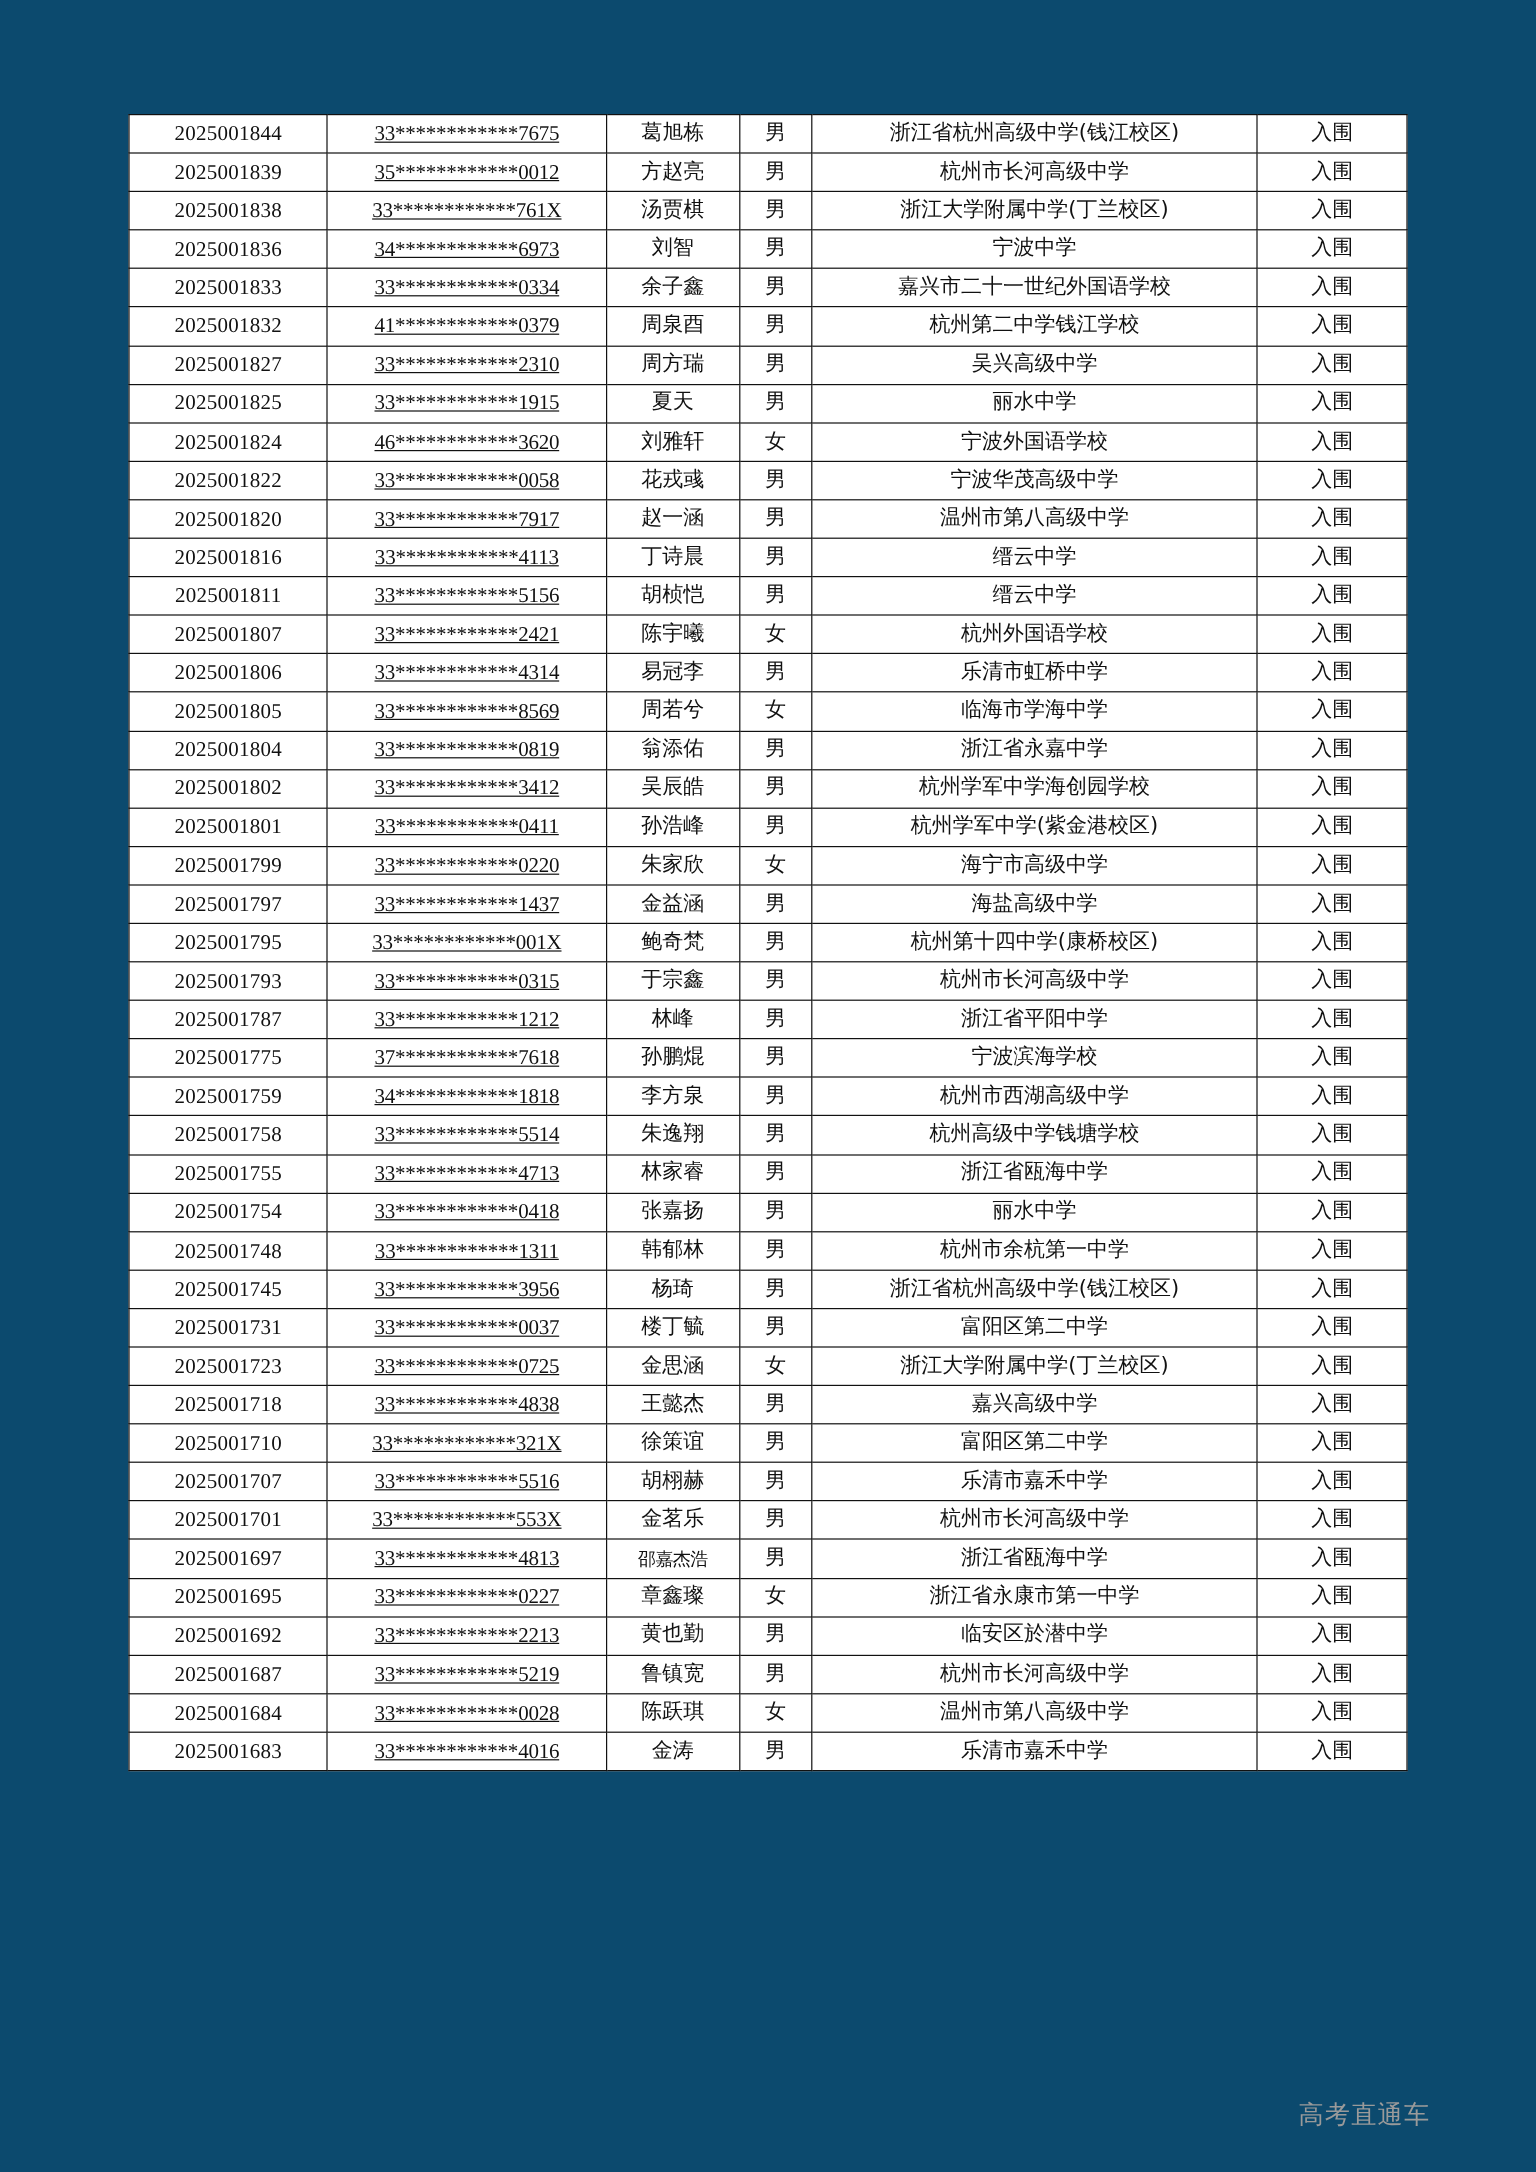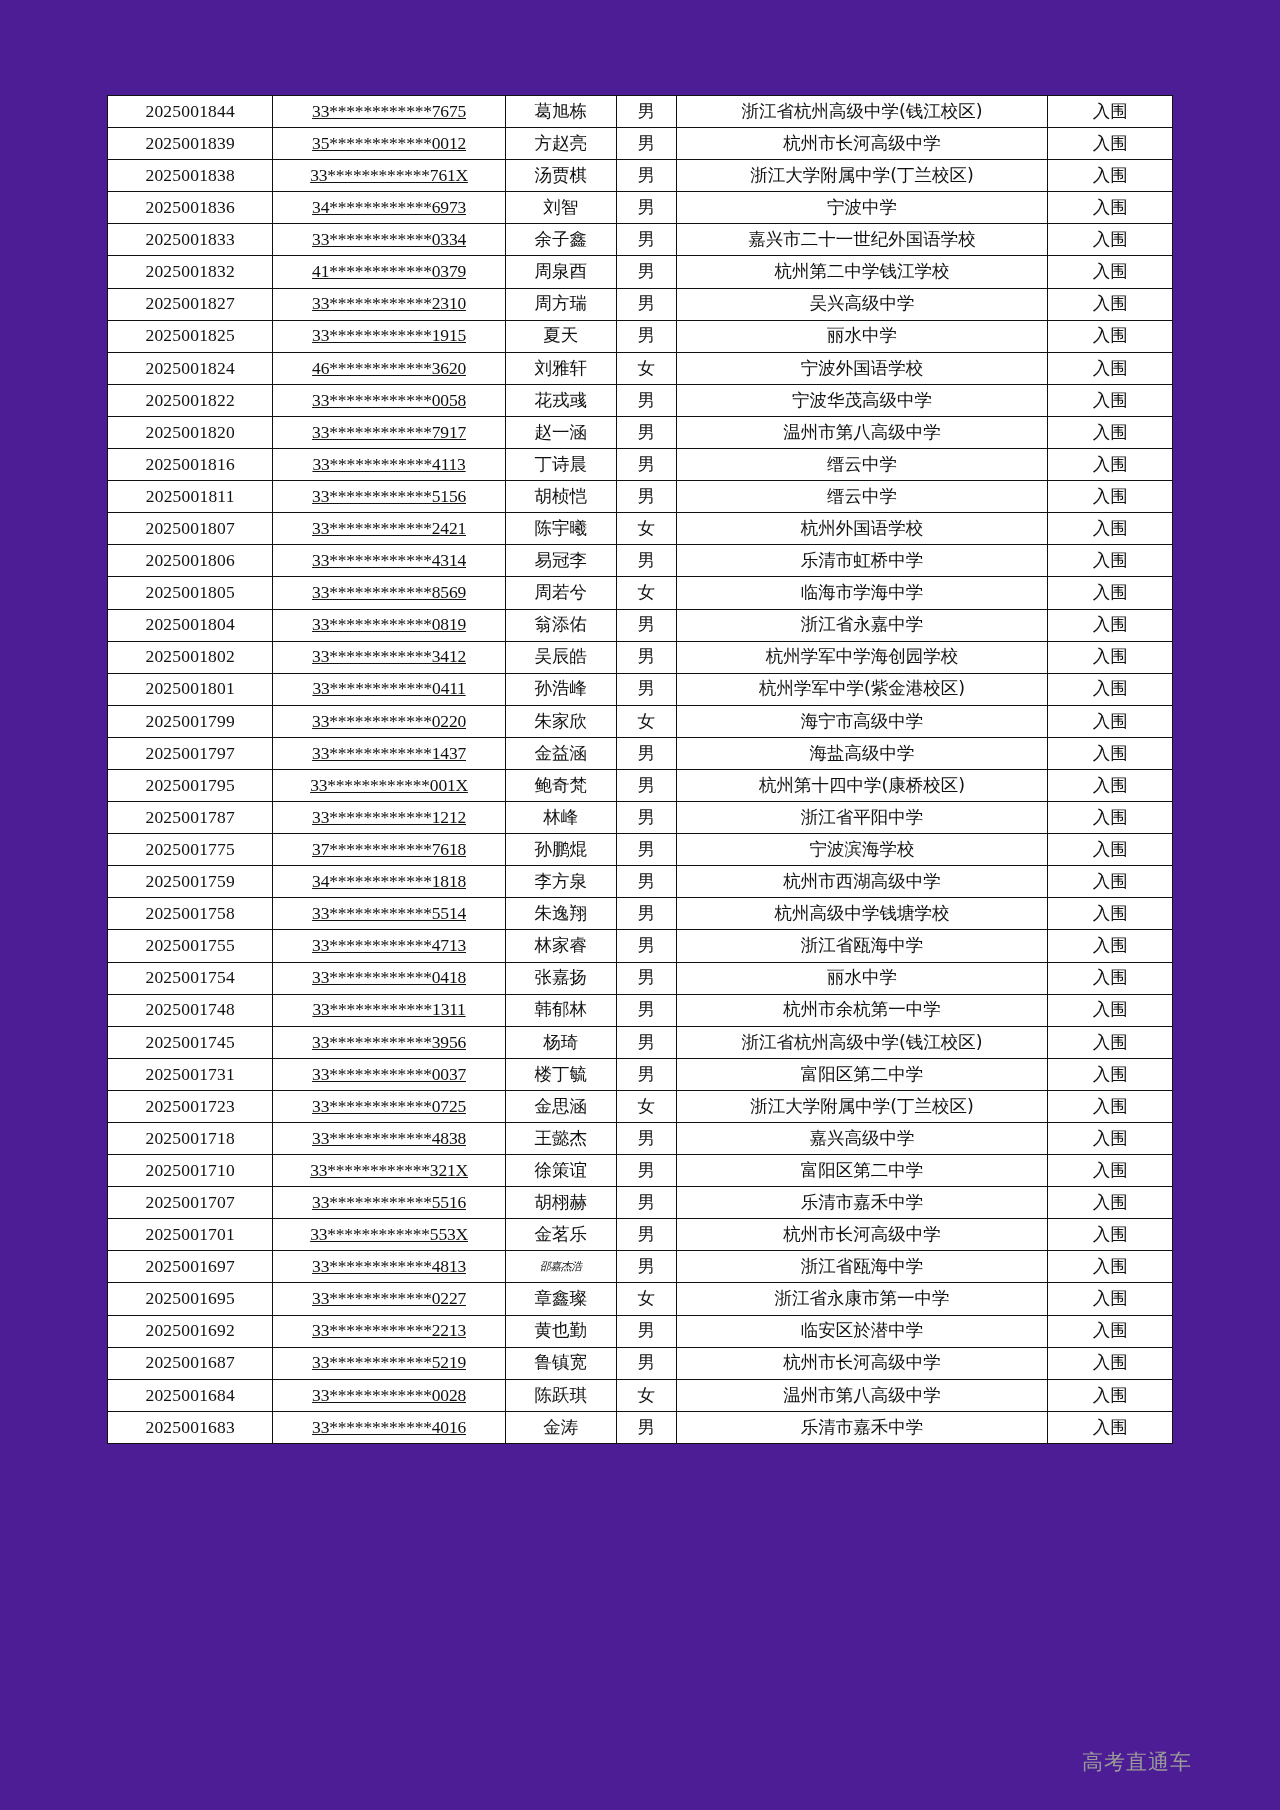--- a/index.html
+++ b/index.html
@@ -13,21 +13,21 @@
     position: relative;
     font-family: "Liberation Serif", "DejaVu Serif", serif;
     color: #000000;
     overflow: hidden;
   }
   #page {
     position: absolute;
     left: 0; top: 0;
     width: 1280px;
     height: 1810px;
-    background: #4c1d95;
+    background: #0c4a6e;
   }
   #table-wrap {
     position: absolute;
     left: 107px;
     top: 95px;
     width: 1066px;
   }
   table.roster {
     border-collapse: collapse;
     width: 1066px;
@@ -68,23 +68,22 @@
   td.cell-gender,
   td.cell-school,
   td.cell-status {
     font-family: "DejaVu Sans", "Liberation Sans", sans-serif;
     font-size: 17px;
   }
   td.cell-school {
     font-size: 16.5px;
   }
   td.cell-name.long {
-    font-size: 11px;
+    font-size: 15px;
     letter-spacing: -0.5px;
-    font-style: italic;
   }
   #watermark {
     position: absolute;
     right: 88px;
     top: 1748px;
     font-family: "DejaVu Sans", "Liberation Sans", sans-serif;
     font-size: 21px;
     color: #9a9a9a;
     letter-spacing: 1px;
     white-space: nowrap;
@@ -276,20 +275,28 @@
           </tr>
           <tr>
             <td class="cell-regno">2025001795</td>
             <td class="cell-idno">33************001X</td>
             <td class="cell-name">鲍奇梵</td>
             <td class="cell-gender">男</td>
             <td class="cell-school">杭州第十四中学(康桥校区)</td>
             <td class="cell-status">入围</td>
           </tr>
           <tr>
+            <td class="cell-regno">2025001793</td>
+            <td class="cell-idno">33************0315</td>
+            <td class="cell-name">于宗鑫</td>
+            <td class="cell-gender">男</td>
+            <td class="cell-school">杭州市长河高级中学</td>
+            <td class="cell-status">入围</td>
+          </tr>
+          <tr>
             <td class="cell-regno">2025001787</td>
             <td class="cell-idno">33************1212</td>
             <td class="cell-name">林峰</td>
             <td class="cell-gender">男</td>
             <td class="cell-school">浙江省平阳中学</td>
             <td class="cell-status">入围</td>
           </tr>
           <tr>
             <td class="cell-regno">2025001775</td>
             <td class="cell-idno">37************7618</td>

